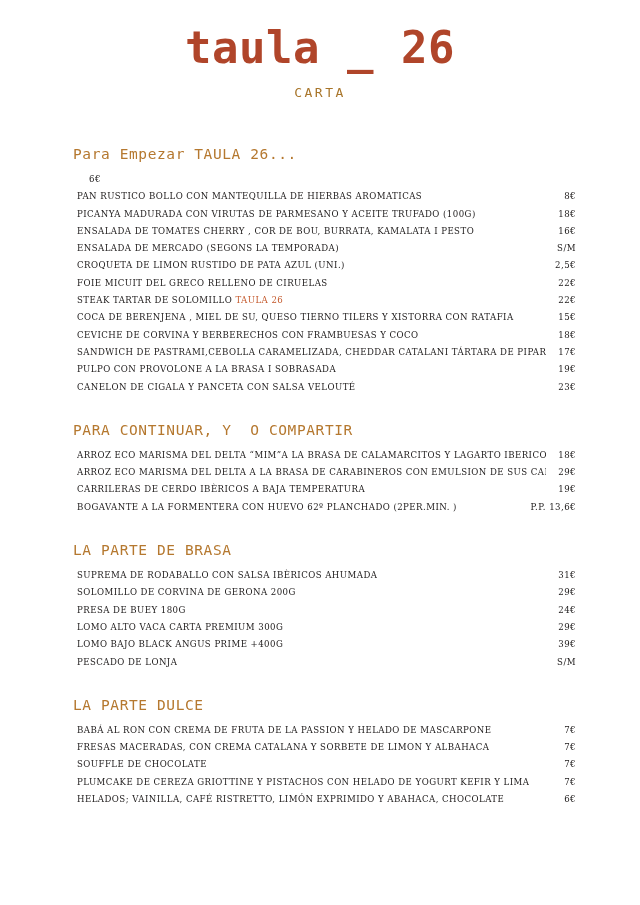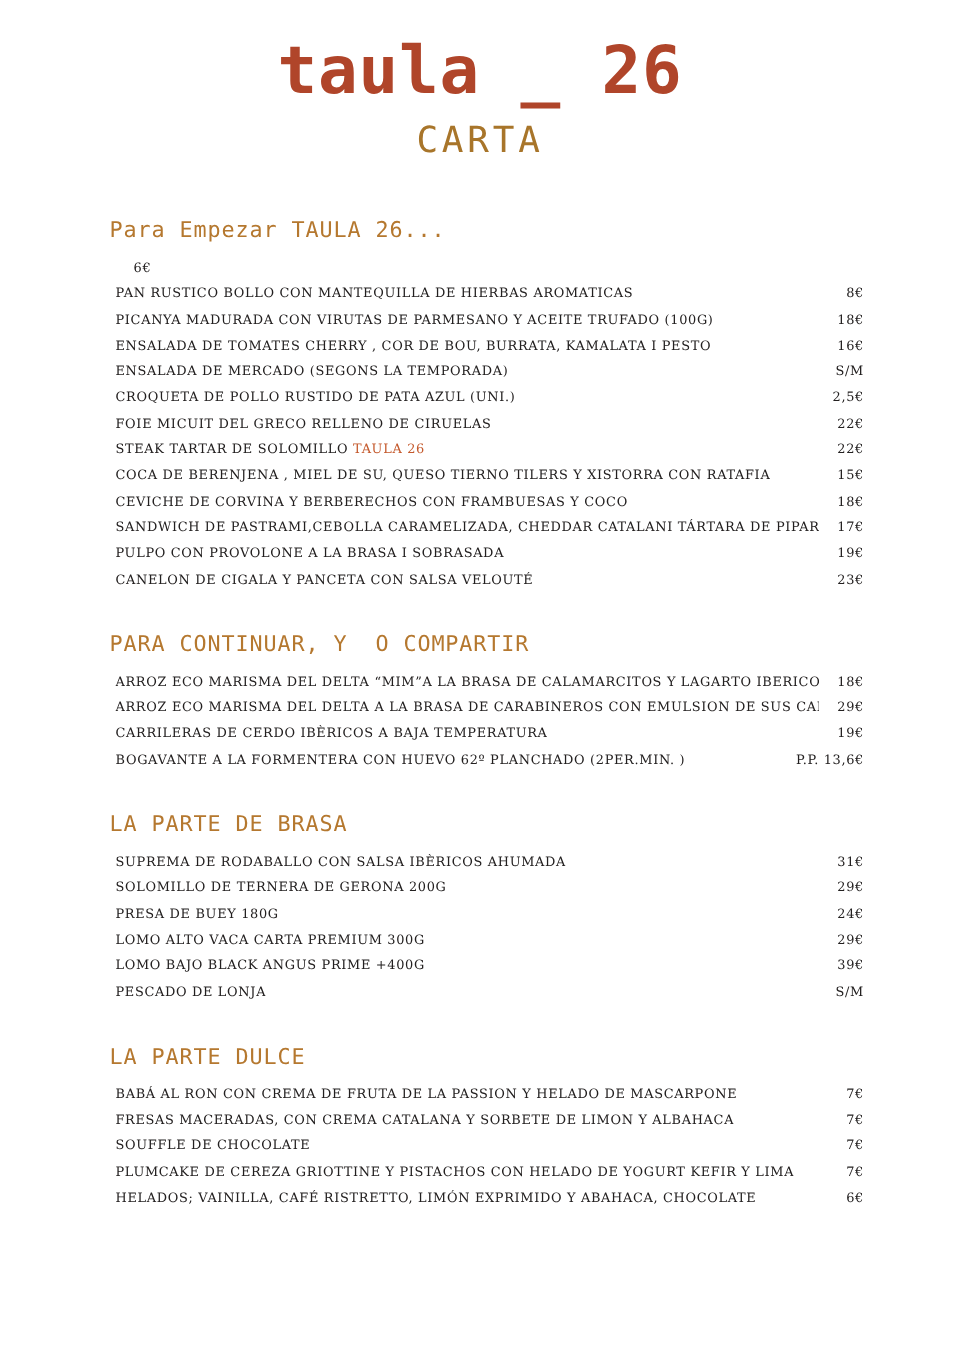--- a/index.html
+++ b/index.html
@@ -33,21 +33,21 @@
     font-family: "DejaVu Sans Mono", monospace;
     font-size: 44px;
     line-height: 52px;
     font-weight: 700;
     letter-spacing: 0.5px;
     color: #b0452a;
     white-space: pre;
   }
   .carta {
     font-family: "DejaVu Sans Mono", monospace;
-    font-size: 24px;
+    font-size: 13px;
     line-height: 26px;
     letter-spacing: 2.5px;
     color: #a8752a;
     margin-top: 6px;
   }
 
   
   .sections {
     margin-top: 24px;
     margin-left: 13px;
@@ -123,21 +123,21 @@
           </div>
           <div class="item">
             <div class="item-name">ENSALADA DE TOMATES CHERRY , COR DE BOU, BURRATA, KAMALATA I PESTO</div>
             <div class="item-price">16€</div>
           </div>
           <div class="item">
             <div class="item-name">ENSALADA DE MERCADO (SEGONS LA TEMPORADA)</div>
             <div class="item-price">S/M</div>
           </div>
           <div class="item">
-            <div class="item-name">CROQUETA DE POLLO RUSTIDO DE PATA AZUL (UNI.)</div>
+            <div class="item-name">CROQUETA DE LIMON RUSTIDO DE PATA AZUL (UNI.)</div>
             <div class="item-price">2,5€</div>
           </div>
           <div class="item">
             <div class="item-name">FOIE MICUIT DEL GRECO RELLENO DE CIRUELAS</div>
             <div class="item-price">22€</div>
           </div>
           <div class="item">
             <div class="item-name"><span>STEAK TARTAR DE SOLOMILLO </span><span class="hl">TAULA 26</span></div>
             <div class="item-price">22€</div>
           </div>
@@ -187,21 +187,21 @@
       </div>
       <div style="height: 26px;"></div>
       <div class="section">
         <div class="section-title">LA PARTE DE BRASA</div>
         <div class="items">
           <div class="item">
             <div class="item-name">SUPREMA DE RODABALLO CON SALSA IBÈRICOS AHUMADA</div>
             <div class="item-price">31€</div>
           </div>
           <div class="item">
-            <div class="item-name">SOLOMILLO DE TERNERA DE GERONA 200G</div>
+            <div class="item-name">SOLOMILLO DE CORVINA DE GERONA 200G</div>
             <div class="item-price">29€</div>
           </div>
           <div class="item">
             <div class="item-name">PRESA DE BUEY 180G</div>
             <div class="item-price">24€</div>
           </div>
           <div class="item">
             <div class="item-name">LOMO ALTO  VACA  CARTA   PREMIUM  300G</div>
             <div class="item-price">29€</div>
           </div>

